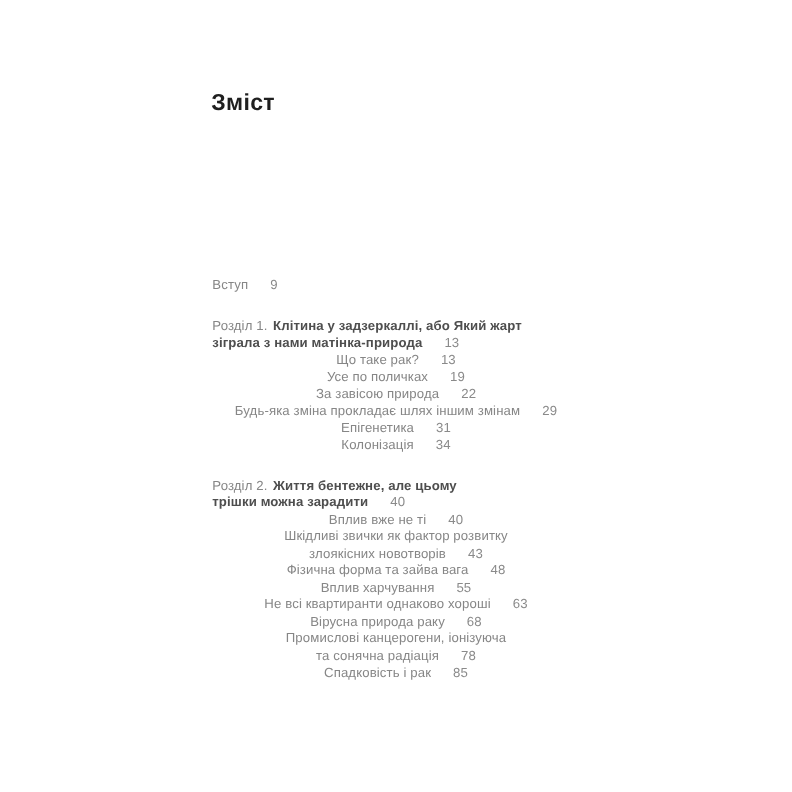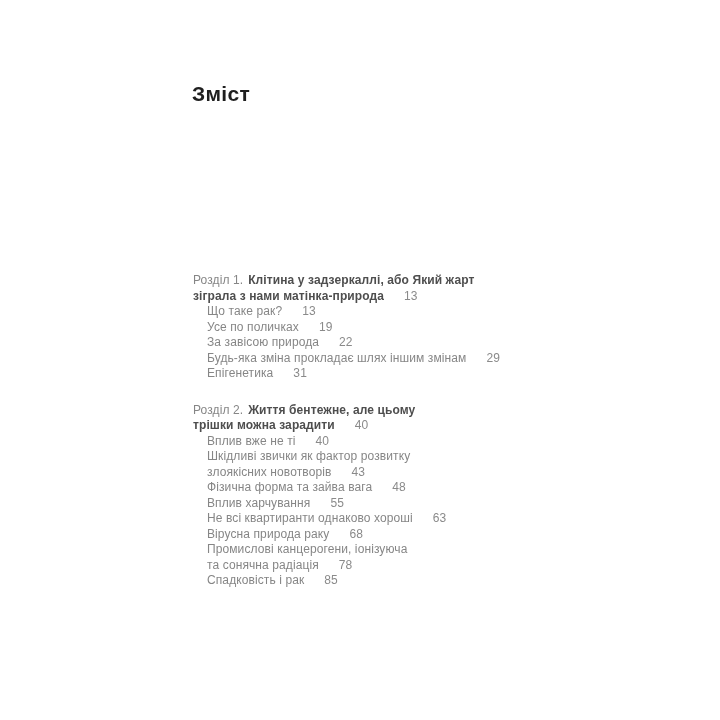--- a/index.html
+++ b/index.html
@@ -31,46 +31,48 @@
     top: 252px;
     width: 320px;
     font-size: 12px;
     line-height: 15.5px;
     letter-spacing: 0.1px;
     color: var(--entry-color, #868686);
   }
   .toc-row { position: relative; }
   .toc-row.intro { margin-bottom: 20px; }
   .toc-row.chapter { margin-top: 21px; }
-  .toc-row.item { padding-left: 14px; }
+  .toc-row.item { padding-left: 14px; text-align: center; }
   .prefix {
     color: var(--entry-color, #868686);
     margin-right: 5px;
   }
   .chapter .entry-title {
     font-weight: bold;
     color: var(--chapter-color, #4e4e4e);
   }
   .pagenum {
     margin-left: 20px;
     color: var(--pagenum-color, #8a8a8a);
   }
 </style>
 </head>
 <body>
 
 <div class="page" style="--bg: #ffffff; --title-color: #1f1f1f; --chapter-color: #4e4e4e; --entry-color: #868686; --pagenum-color: #8a8a8a;">
   <h1 class="title">Зміст</h1>
   <div class="toc">
+      <div class="toc-row intro"><span class="entry-title">Вступ</span><span class="pagenum">9</span></div>
       <div class="toc-row chapter"><span class="prefix">Розділ 1.</span><span class="entry-title">Клітина у задзеркаллі, або Який жарт<br>зіграла з нами матінка-природа</span><span class="pagenum">13</span></div>
       <div class="toc-row item"><span class="entry-title">Що таке рак?</span><span class="pagenum">13</span></div>
       <div class="toc-row item"><span class="entry-title">Усе по поличках</span><span class="pagenum">19</span></div>
       <div class="toc-row item"><span class="entry-title">За завісою природа</span><span class="pagenum">22</span></div>
       <div class="toc-row item"><span class="entry-title">Будь-яка зміна прокладає шлях іншим змінам</span><span class="pagenum">29</span></div>
       <div class="toc-row item"><span class="entry-title">Епігенетика</span><span class="pagenum">31</span></div>
+      <div class="toc-row item"><span class="entry-title">Колонізація</span><span class="pagenum">34</span></div>
       <div class="toc-row chapter"><span class="prefix">Розділ 2.</span><span class="entry-title">Життя бентежне, але цьому<br>трішки можна зарадити</span><span class="pagenum">40</span></div>
       <div class="toc-row item"><span class="entry-title">Вплив вже не ті</span><span class="pagenum">40</span></div>
       <div class="toc-row item"><span class="entry-title">Шкідливі звички як фактор розвитку<br>злоякісних новотворів</span><span class="pagenum">43</span></div>
       <div class="toc-row item"><span class="entry-title">Фізична форма та зайва вага</span><span class="pagenum">48</span></div>
       <div class="toc-row item"><span class="entry-title">Вплив харчування</span><span class="pagenum">55</span></div>
       <div class="toc-row item"><span class="entry-title">Не всі квартиранти однаково хороші</span><span class="pagenum">63</span></div>
       <div class="toc-row item"><span class="entry-title">Вірусна природа раку</span><span class="pagenum">68</span></div>
       <div class="toc-row item"><span class="entry-title">Промислові канцерогени, іонізуюча<br>та сонячна радіація</span><span class="pagenum">78</span></div>
       <div class="toc-row item"><span class="entry-title">Спадковість і рак</span><span class="pagenum">85</span></div>
     </div>

